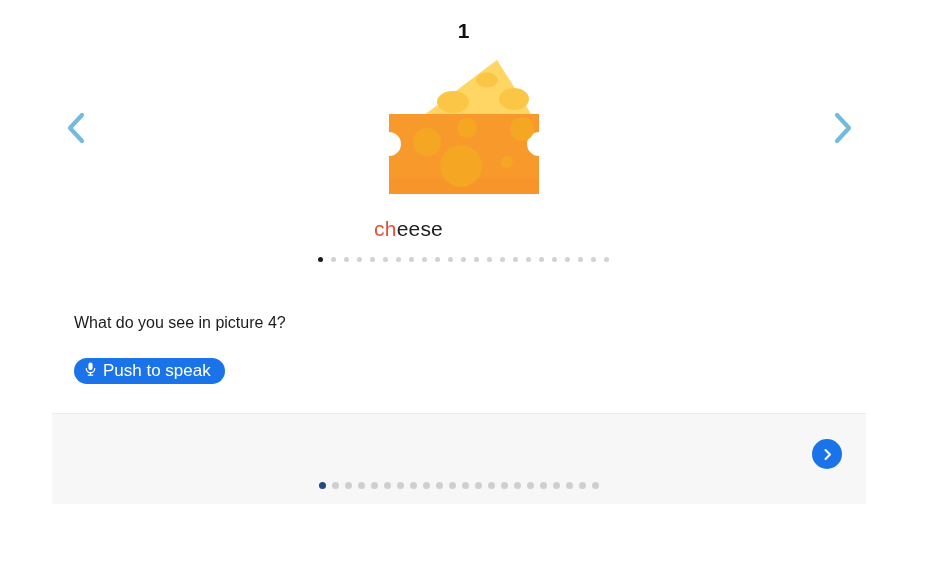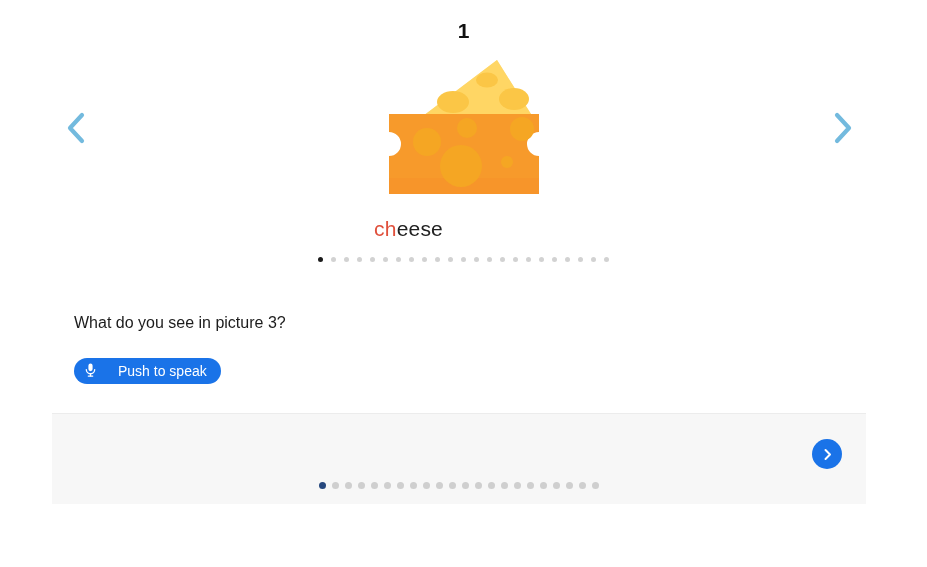--- a/index.html
+++ b/index.html
@@ -114,24 +114,24 @@
     position: absolute;
     top: 358px;
     left: 74px;
     height: 26px;
     padding: 0 14px 0 11px;
     border: none;
     border-radius: 13px;
     background: #1a73e8;
     color: #ffffff;
     font-family: "Liberation Sans", sans-serif;
-    font-size: 14px;
+    font-size: 17px;
     display: inline-flex;
     align-items: center;
-    gap: 22px;
+    gap: 7px;
     cursor: pointer;
     white-space: nowrap;
   }
   .speak-button .mic { display: block; }
 
   
   .bottom-panel {
     position: absolute;
     left: 52px;
     top: 413px;
@@ -251,21 +251,21 @@
       <span class="dot"></span>
       <span class="dot"></span>
       <span class="dot"></span>
       <span class="dot"></span>
       <span class="dot"></span>
       <span class="dot"></span>
       <span class="dot"></span>
     </div>
 </div>
 
-<div class="question">What do you see in picture 3?</div>
+<div class="question">What do you see in picture 4?</div>
 
 <button class="speak-button">
   <span class="mic">
     <svg width="11" height="14" viewBox="0 0 11 14" aria-hidden="true">
       <rect x="3.4" y="0.6" width="4.2" height="7.6" rx="2.1" fill="#ffffff"></rect>
       <path d="M1.3 6.6 a4.2 4.2 0 0 0 8.4 0" fill="none" stroke="#ffffff" stroke-width="1.3" stroke-linecap="round"></path>
       <line x1="5.5" y1="10.6" x2="5.5" y2="12.8" stroke="#ffffff" stroke-width="1.3" stroke-linecap="round"></line>
       <line x1="3.3" y1="13.1" x2="7.7" y2="13.1" stroke="#ffffff" stroke-width="1.3" stroke-linecap="round"></line>
     </svg>
   </span>

